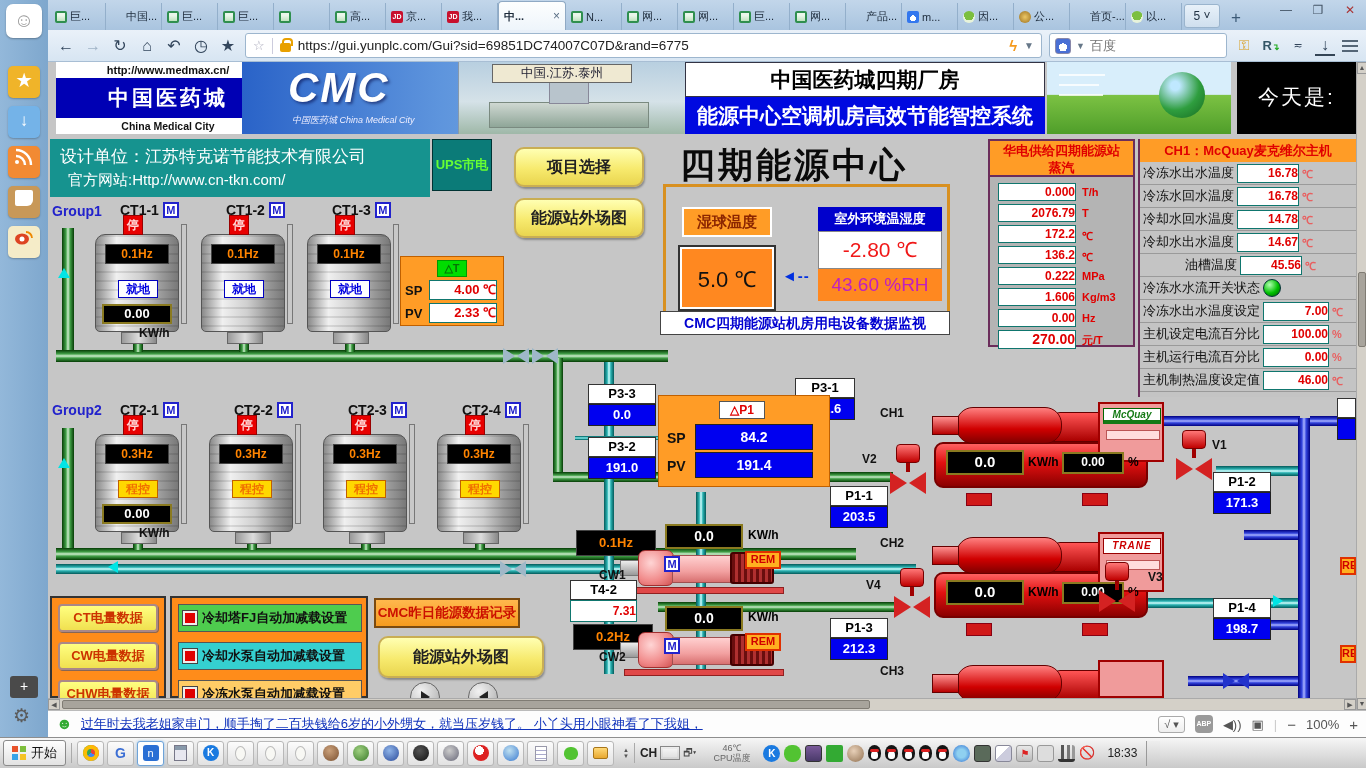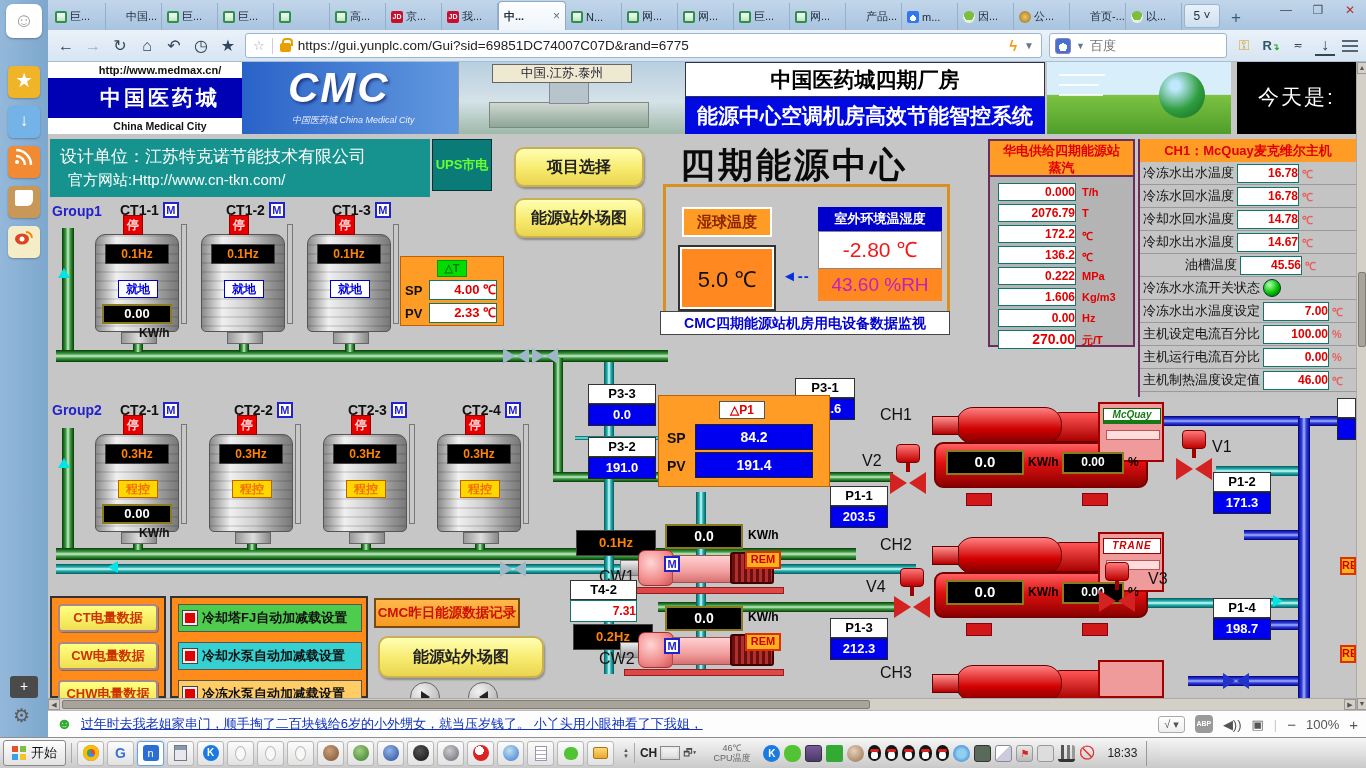--- a/index.html
+++ b/index.html
@@ -110,21 +110,21 @@
 .bt{position:absolute;width:26px;height:16px}
 .bt::before{content:"";position:absolute;left:0;top:0;border-top:8px solid transparent;border-bottom:8px solid transparent;border-left:12px solid #9fb8c8}
 .bt::after{content:"";position:absolute;right:0;top:0;border-top:8px solid transparent;border-bottom:8px solid transparent;border-right:12px solid #9fb8c8}
 .bt.blue::before{border-left-color:#2233cc}.bt.blue::after{border-right-color:#2233cc}
 .mv{position:absolute;width:44px;height:52px}
 .mv-act{position:absolute;left:10px;top:0;width:24px;height:19px;background:linear-gradient(180deg,#ff7777,#c00000);border:1px solid #700;border-radius:4px}
 .mv-stem{position:absolute;left:20px;top:19px;width:4px;height:9px;background:#a00000}
 .mv-bt{position:absolute;left:4px;top:28px;width:36px;height:22px}
 .mv-bt::before{content:"";position:absolute;left:0;top:0;border-top:11px solid transparent;border-bottom:11px solid transparent;border-left:17px solid #d42222}
 .mv-bt::after{content:"";position:absolute;right:0;top:0;border-top:11px solid transparent;border-bottom:11px solid transparent;border-right:17px solid #d42222}
-.vlab{font-size:16px;font-weight:normal;color:#111}
+.vlab{font-size:12px;font-weight:bold;color:#111}
 .chiller{width:232px;height:104px}
 .chl-body{position:absolute;left:2px;top:40px;width:214px;height:46px;background:linear-gradient(180deg,#ff6060,#e01010 45%,#8c0000);border:2px solid #700;border-radius:9px}
 .chl-comp{position:absolute;left:24px;top:5px;width:106px;height:37px;background:linear-gradient(180deg,#ff8080,#d00000 60%,#800000);border:1px solid #600;border-radius:17px}
 .chl-noz{position:absolute;left:0;top:14px;width:27px;height:19px;background:linear-gradient(180deg,#ff9090,#b80000);border:1px solid #600}
 .chl-dome{position:absolute;left:120px;top:10px;width:56px;height:30px;background:linear-gradient(180deg,#f55,#a00);border:1px solid #600;border-radius:8px 8px 0 0}
 .chl-panel{position:absolute;left:166px;top:0;width:66px;height:60px;background:#f09b9b;border:2px solid #a00000}
 .chl-leg{position:absolute;bottom:0;width:26px;height:13px;background:#d01818;border:1px solid #801}
 .logo-mcq{position:absolute;left:3px;top:4px;width:58px;height:16px;background:#fff;border:1px solid #060;border-bottom:4px solid #157a15;color:#157a15;font-size:10px;font-weight:bold;font-style:italic;text-align:center;line-height:11px}
 .logo-trn{position:absolute;left:3px;top:4px;width:58px;height:16px;background:#fff;border:1px solid #900;color:#cc0000;font-size:10px;font-weight:bold;font-style:italic;text-align:center;line-height:14px;letter-spacing:1px}
 .pslot{position:absolute;left:6px;top:26px;width:54px;height:10px;background:#ffdddd;border:1px solid #b55}
@@ -316,21 +316,21 @@
     </div>
     <span class="nv" style="color:#d79b18;font-size:14px">⚿</span>
     <span class="nv" style="font-weight:bold;color:#356;font-size:13px">R<span style="color:#2a2;font-size:9px">↴</span></span>
     <span class="nv" style="font-size:11px">≂</span>
     <span class="nv" style="border-bottom:2px solid #345;font-weight:bold">↓</span>
     <span class="hamb"></span>
   </div>
 
   <div class="page ab">
 
-    <div class="ab" style="left:0;top:0;width:224px;height:72px">
+    <div class="ab" style="left:8px;top:0;width:224px;height:72px">
       <div class="bn-url">http://www.medmax.cn/</div>
       <div class="bn-cn">中国医药城</div>
       <div class="bn-en">China Medical City</div>
     </div>
     <div class="bn-cmc ab" style="left:194px;top:0;width:443px;height:72px">
       <div class="cmc-big ab" style="left:46px;top:2px">CMC</div>
       <div class="cmc-sub ab" style="left:50px;top:52px">中国医药城 China Medical City</div>
       <div class="bn-photo ab" style="left:216px;top:0;width:227px;height:72px">
         <div class="ab" style="left:30px;bottom:6px;width:160px;height:26px;background:linear-gradient(180deg,#cfd8d2,#8fa698);border:1px solid #7a8a80"></div>
         <div class="ab" style="left:90px;bottom:30px;width:40px;height:22px;background:#b8c4cc;border:1px solid #889"></div>

